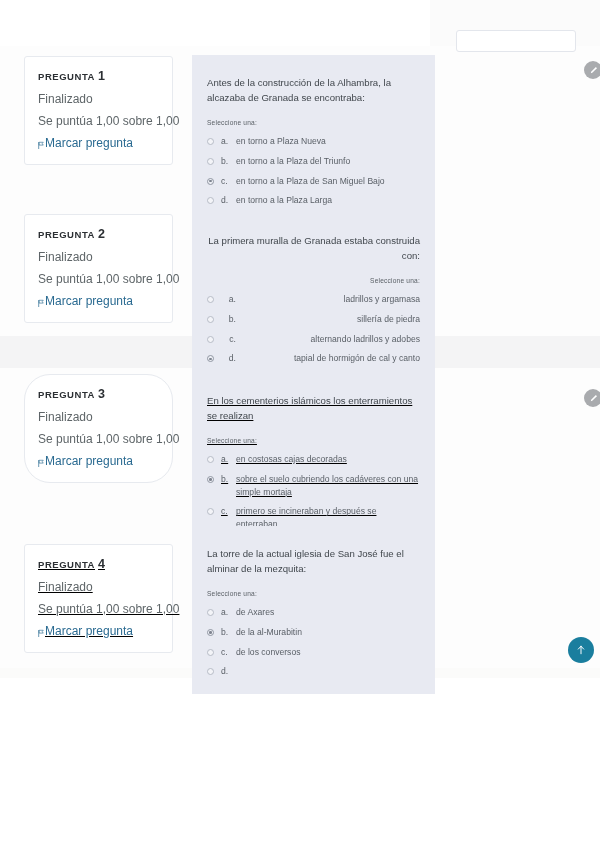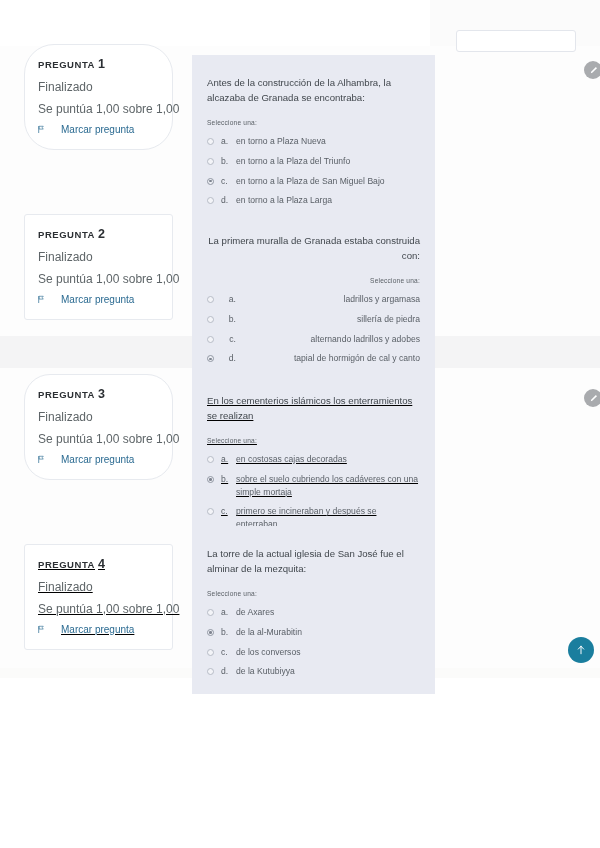--- a/index.html
+++ b/index.html
@@ -90,22 +90,22 @@
   }
   .info-line {
     font-size: 12px;
     color: #5e6568;
     margin-bottom: 8px;
     white-space: nowrap;
   }
   .flag-link {
     display: flex;
     align-items: center;
-    gap: 16px;
-    font-size: 10px;
+    gap: 0;
+    font-size: 12px;
     color: #2a6a91;
     cursor: pointer;
     white-space: nowrap;
   }
   .flag-icon { display: inline-block; width: 7px; height: 9px; flex: 0 0 auto; }
 
   .qpanel {
     position: absolute;
     left: 192px;
     width: 243px;
@@ -181,21 +181,21 @@
 
   <div class="content-area"></div>
   <div class="band-top"></div>
   <div class="top-white-mask"></div>
   <div class="top-partial"></div>
   <div class="band-seam"></div>
   <div class="band-bottom"></div>
   <div class="band-bottom-tint"></div>
 
   <div id="blocks">
-      <div class="info-card" style="top: 44px; border-radius: 30px;">
+      <div class="info-card" style="top: 56px;">
         <div class="info-head"><span>PREGUNTA</span><span class="qnum">1</span></div>
         <div class="info-line">Finalizado</div>
         <div class="info-line">Se puntúa 1,00 sobre 1,00</div>
         <div class="flag-link">
           <span class="flag-icon"><svg viewBox="0 0 10 12" width="7" height="9">
               <path d="M1 1 L1 11" stroke="#2a6a91" stroke-width="1" fill="none"></path>
               <path d="M1.6 1.4 L7.5 1.4 L6 3.4 L7.5 5.4 L1.6 5.4 Z" fill="none" stroke="#2a6a91" stroke-width="0.9"></path>
             </svg></span>
           <span>Marcar pregunta</span>
         </div>
@@ -329,21 +329,20 @@
             <span class="ans-text">de la al-Murabitin</span>
           </label>
           <label class="answer">
             <span class="radio"></span>
             <span class="ans-letter">c.</span>
             <span class="ans-text">de los conversos</span>
           </label>
           <label class="answer">
             <span class="radio"></span>
             <span class="ans-letter">d.</span>
-            <span class="ans-text">de la Kutubiyya</span>
           </label>
         </div>
       </div>
     </div>
 
   <div class="fab fab-edit" style="left:584px; top:61px;">
     <svg width="9" height="9" viewBox="0 0 16 16">
       <path d="M12.2 1.8l2 2-8.4 8.4-2.6.6.6-2.6z" fill="#ffffff"></path>
     </svg>
   </div>

